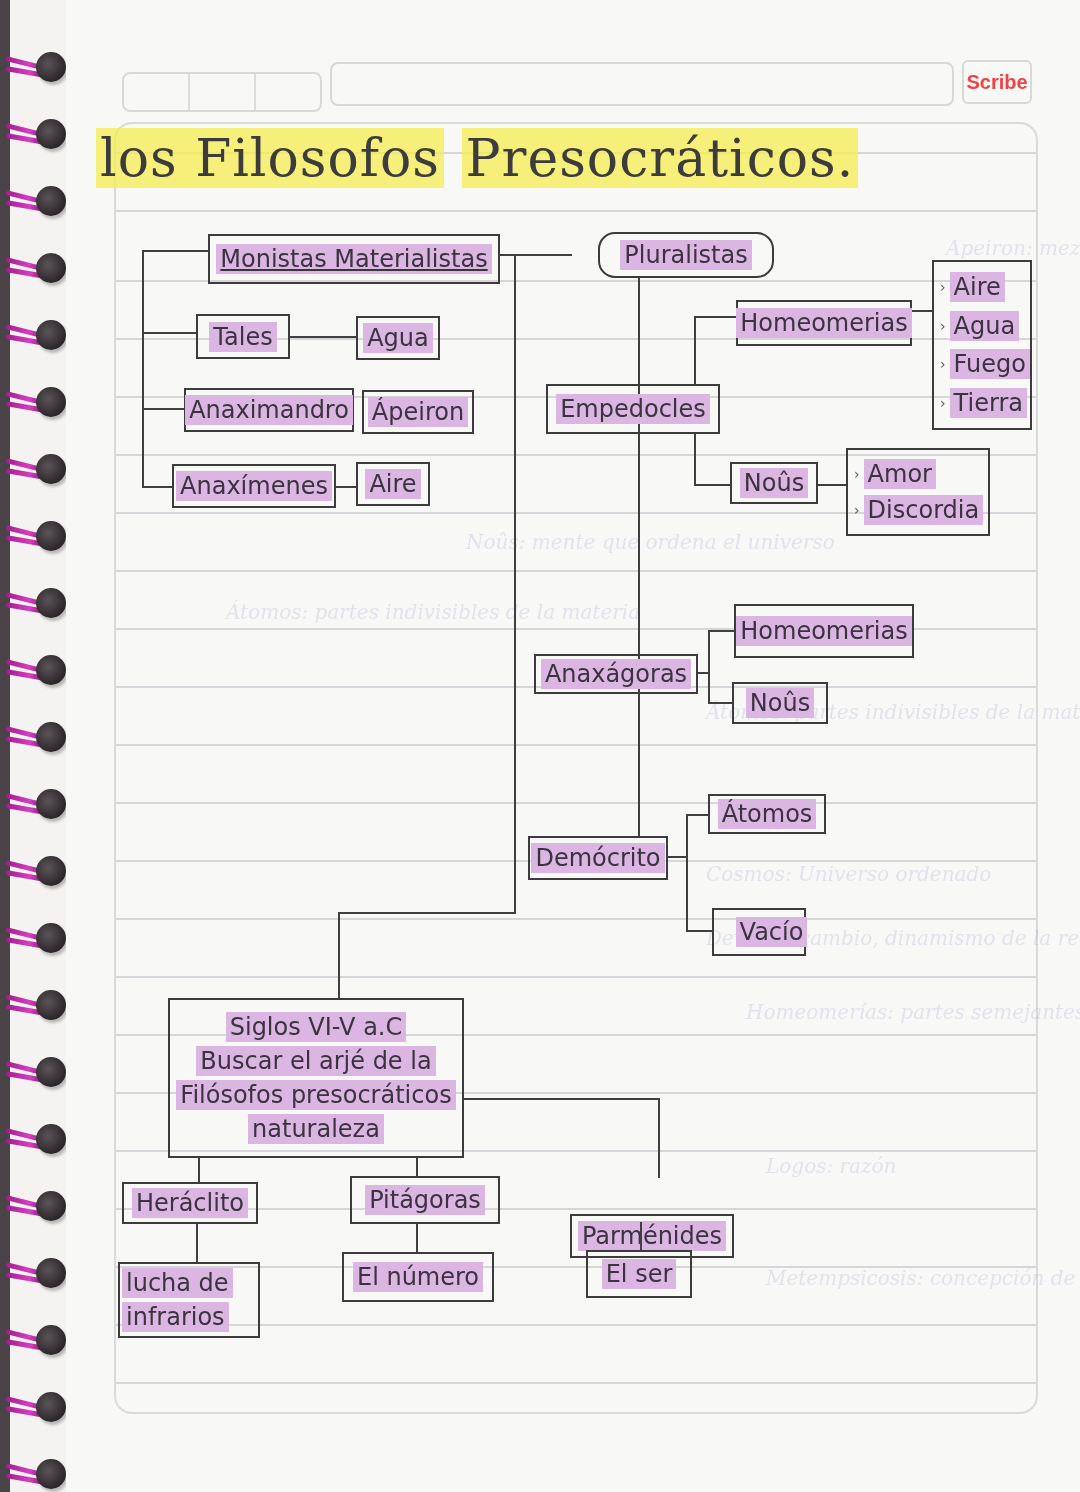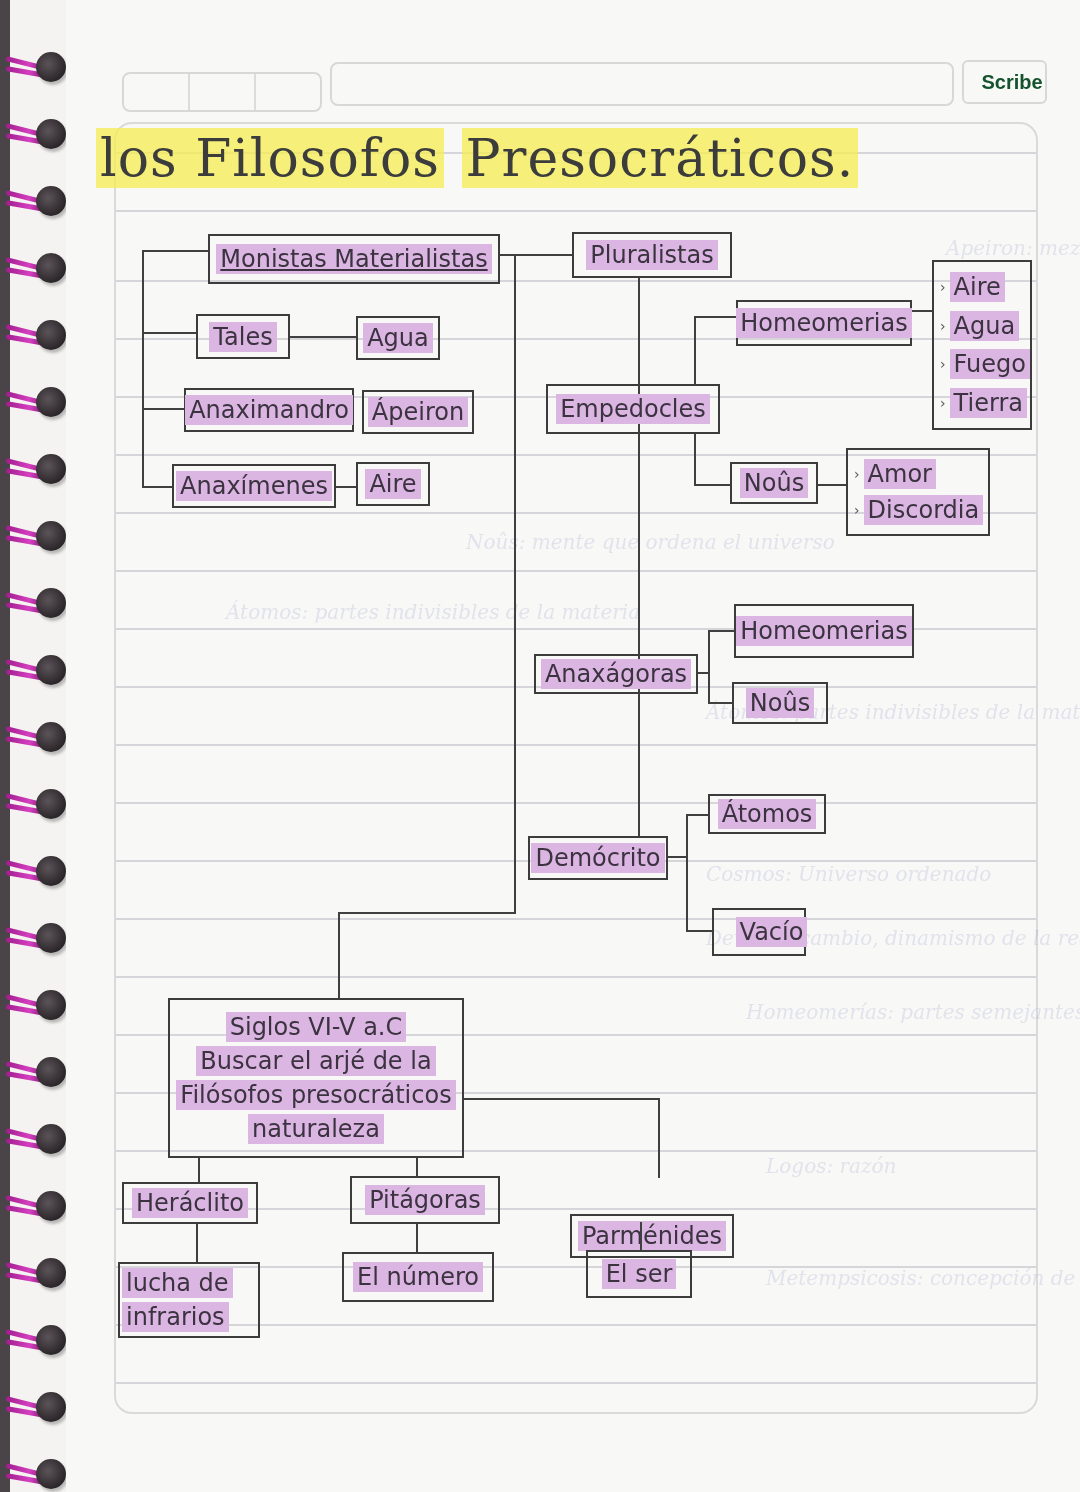--- a/index.html
+++ b/index.html
@@ -25,23 +25,23 @@
     position: absolute; left: 66px; top: 0; width: 1014px; height: 1492px;
     background: #f8f8f6;
   }
   .header-box { position: absolute; border: 2px solid #d8d8d8; border-radius: 8px; }
   .date-box { left: 56px; top: 72px; width: 196px; height: 36px; display: flex; }
   .date-box .cell { flex: 1; border-right: 2px solid #dcdcdc; }
   .date-box .cell:last-child { border-right: none; }
   .title-box { left: 264px; top: 62px; width: 620px; height: 40px; }
   .brand {
     position: absolute; left: 896px; top: 60px; width: 66px; height: 40px;
-    border: 2px solid #d8d8d8; border-radius: 6px; color: #14532d;
+    border: 2px solid #d8d8d8; border-radius: 6px; color: #ef4444;
     font-family: "Liberation Sans", sans-serif; font-weight: bold; font-size: 20px;
-    display: flex; align-items: center; justify-content: center; padding-left: 15px;
+    display: flex; align-items: center; justify-content: center;
   }
   .content-frame {
     position: absolute; left: 48px; top: 122px; width: 920px; height: 1288px;
     border: 2px solid #dadada; border-radius: 18px;
     background:
       repeating-linear-gradient(to bottom, transparent 0px, transparent 56px, #d6d6da 56px, #d6d6da 58px);
     background-position: 0 100px;
   }
   .title {
     position: absolute; left: 96px; top: 128px; font-family: "DejaVu Serif", serif;
@@ -243,21 +243,21 @@
 <div class="ln h" style="left:336px;top:486px;width:20px;"></div>
 <div class="node" style="left:356px;top:462px;width:74px;height:44px;">
   <span class="lbl">Aire</span>
 </div>
 
 <div class="ln h" style="left:500px;top:254px;width:72px;"></div>
 <div class="ln v" style="left:514px;top:254px;height:660px;"></div>
 <div class="ln h" style="left:338px;top:912px;width:178px;"></div>
 <div class="ln v" style="left:338px;top:912px;height:86px;"></div>
 
-<div class="node" style="left:572px;top:232px;width:160px;height:46px;">
+<div class="node" style="left:598px;top:232px;width:176px;height:46px;border-radius:17px;">
   <span class="lbl">Pluralistas</span>
 </div>
 <div class="ln v" style="left:638px;top:278px;height:560px;"></div>
 
 <div class="node" style="left:546px;top:384px;width:174px;height:50px;text-align:center;">
   <span class="lbl">Empedocles</span>
 </div>
 <div class="ln v" style="left:694px;top:316px;height:68px;"></div>
 <div class="ln h" style="left:694px;top:316px;width:42px;"></div>
 <div class="ln v" style="left:694px;top:434px;height:52px;"></div>

